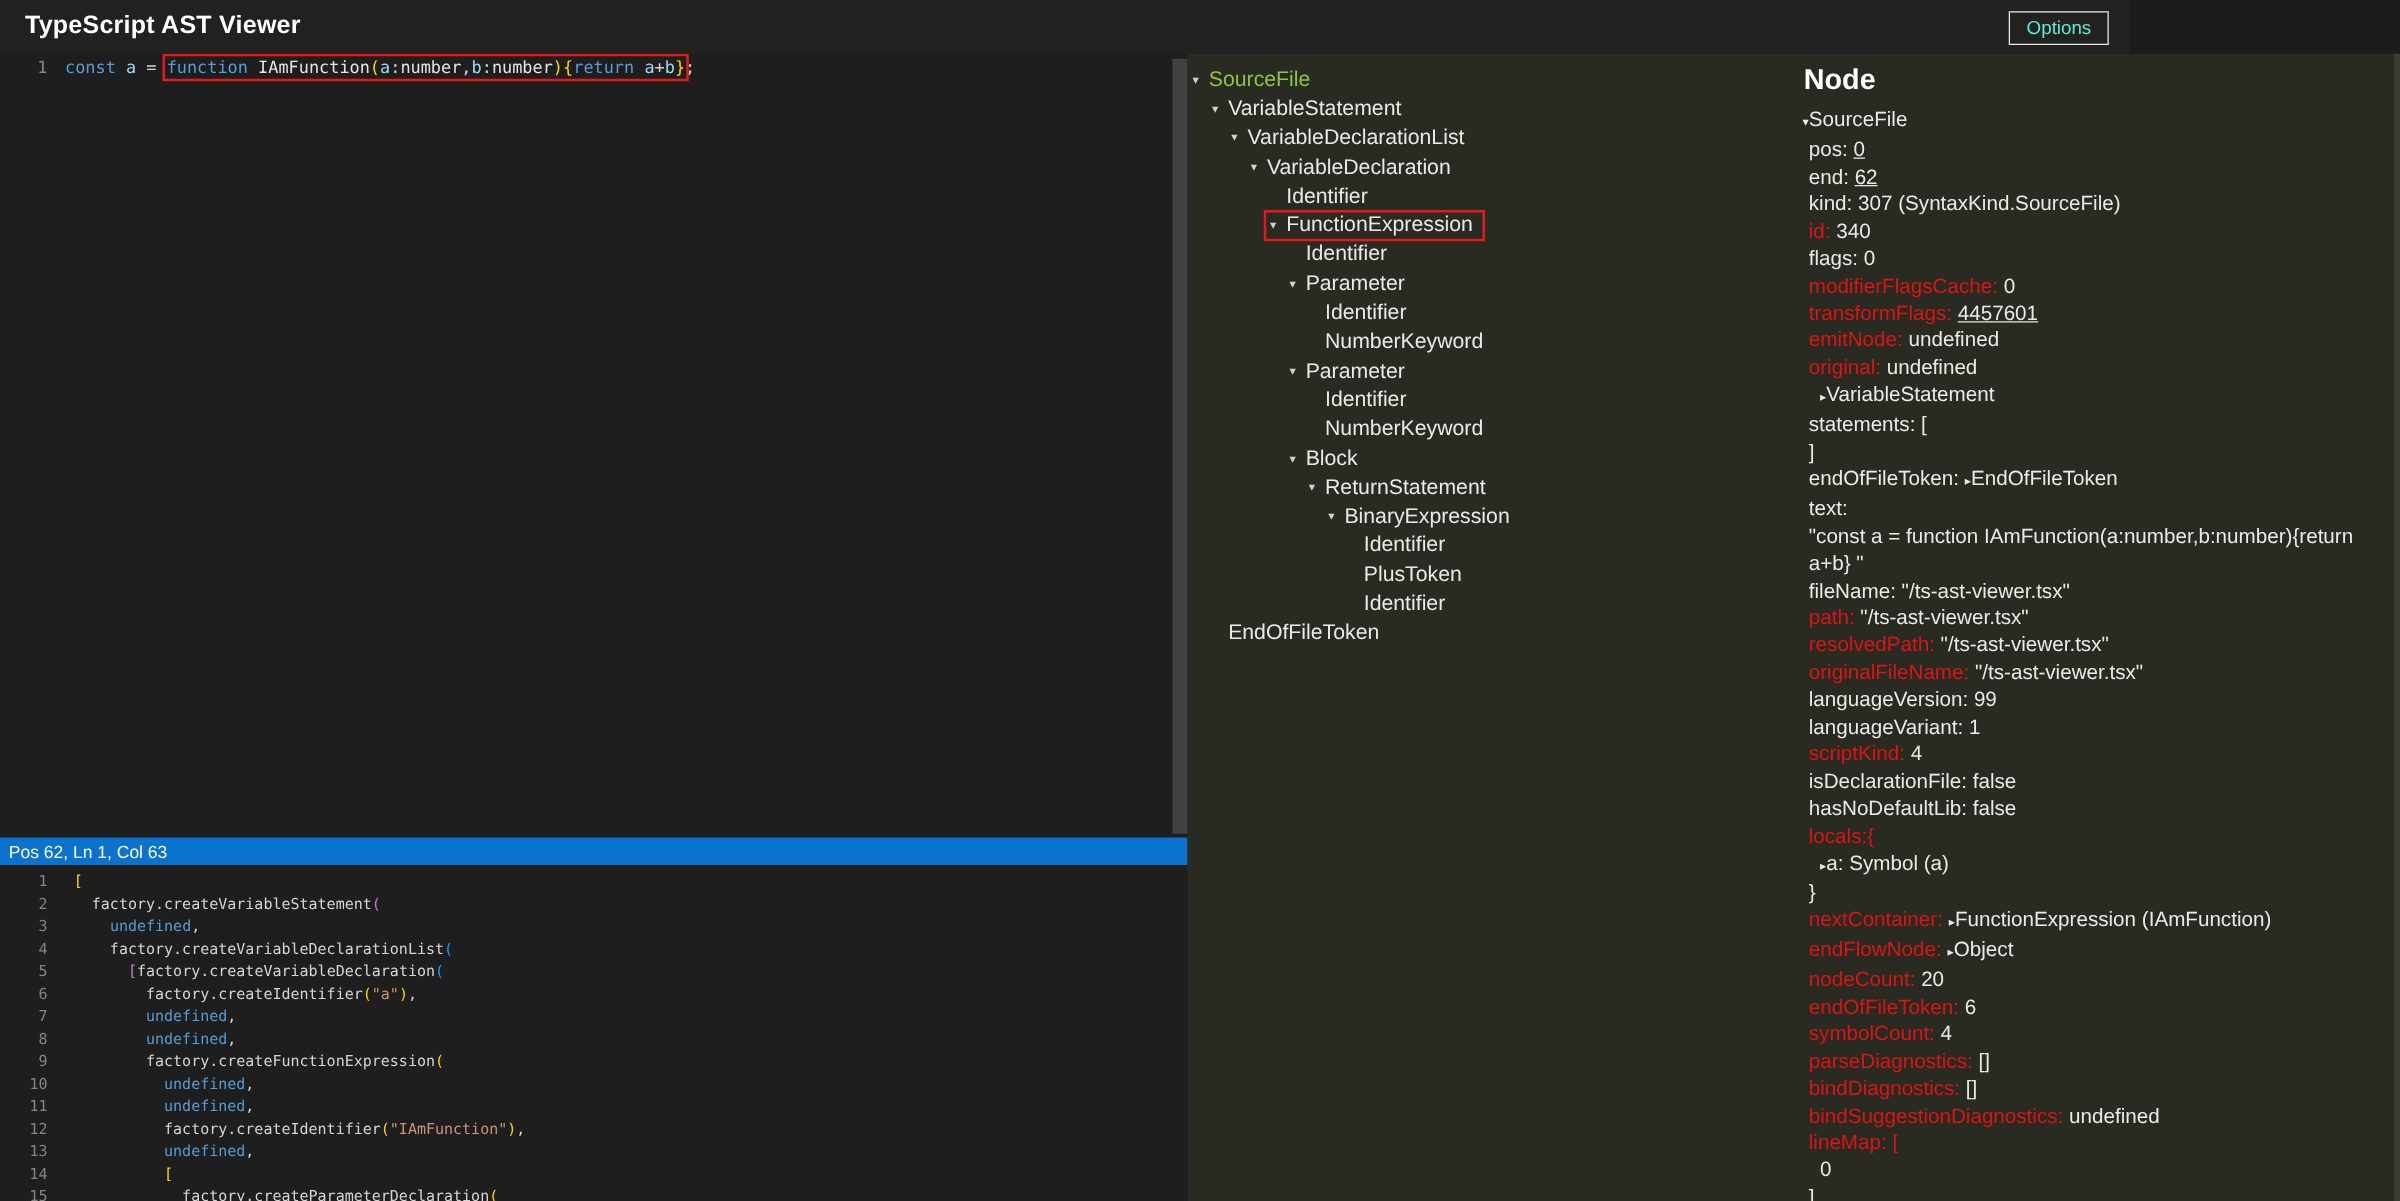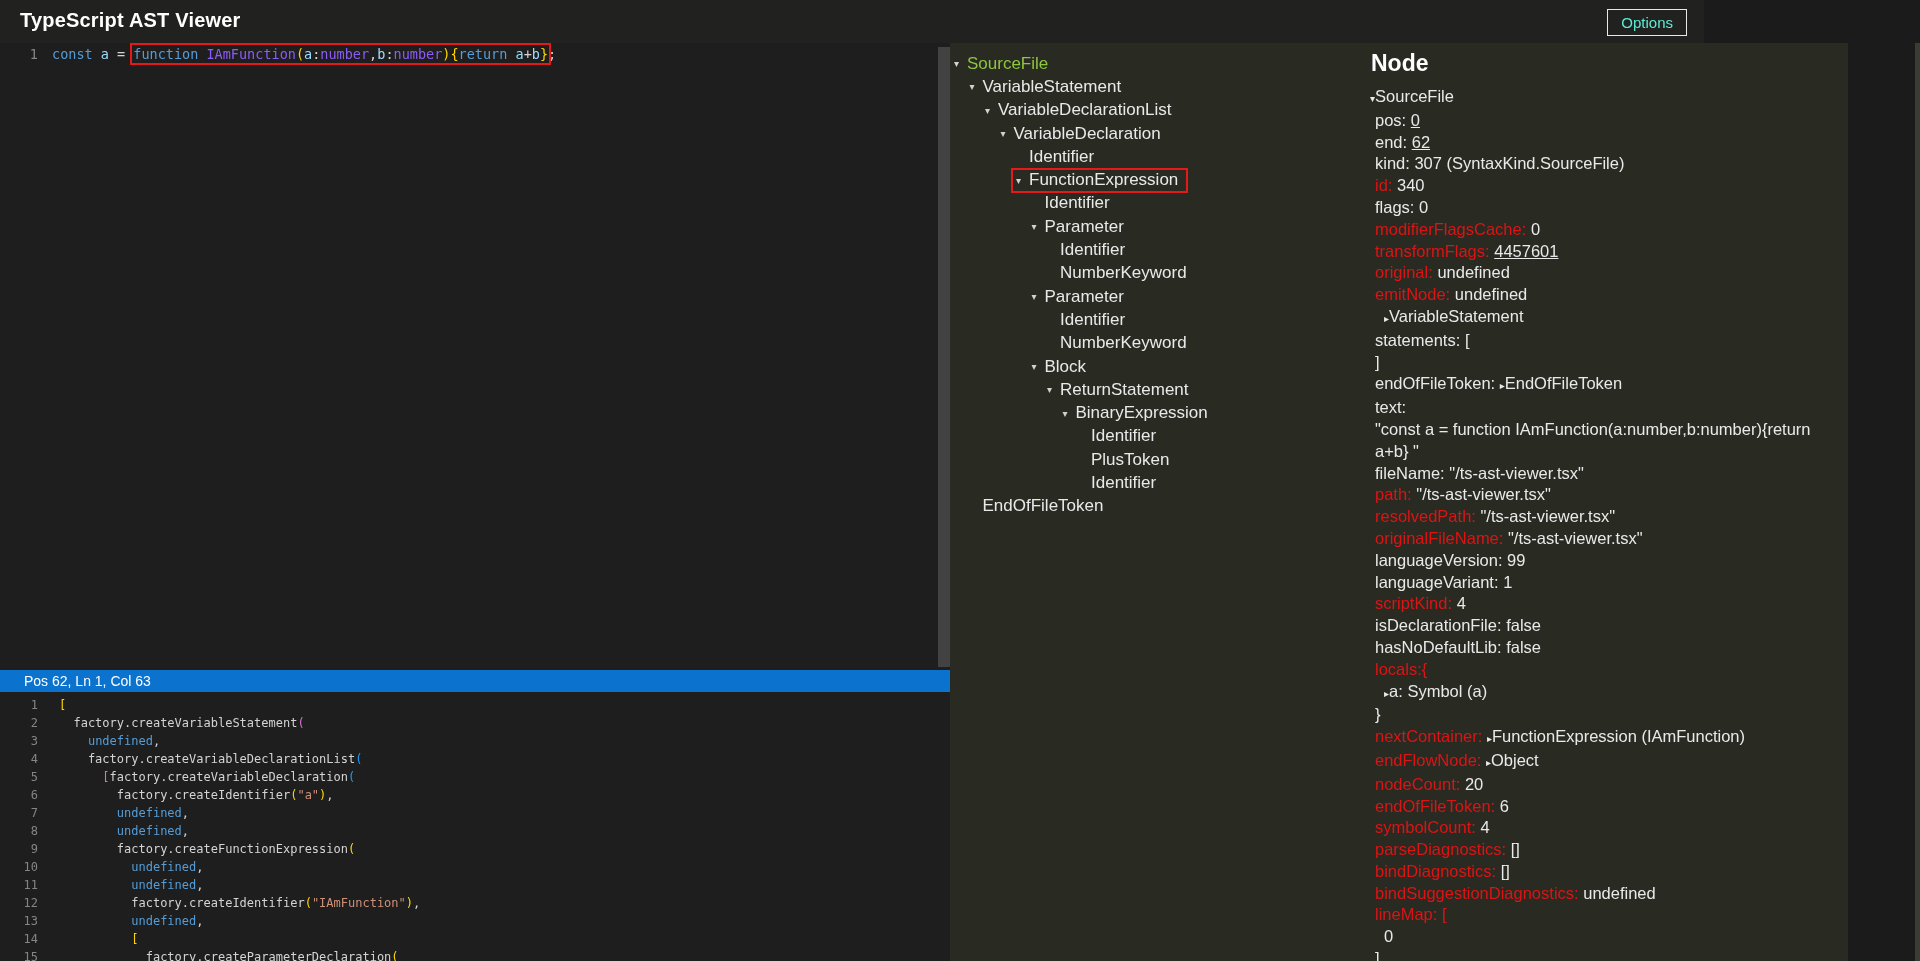--- a/index.html
+++ b/index.html
@@ -19,41 +19,41 @@
   .editor-top .code-line { font-size:13.5px; line-height:19px; padding-top:2px; }
   .editor-bottom .code-line { font-size:12px; line-height:18px; }
   .gutter { display:inline-block; width:38px; text-align:right; color:#858585; flex:0 0 38px; }
   .editor-top .code-text { padding-left:14px; }
   .editor-bottom .code-text { padding-left:21px; }
   .boxed-code { outline:2px solid #e41919; outline-offset:1px; }
   .vscrollbar { position:absolute; left:938px; top:47px; width:12px; height:620px; background:#424242; }
 
   .tok-k { color:#569cd6; }  
   .tok-v { color:#9cdcfe; }  
-  .tok-t { color:#8b5cf6; }  
+  .tok-t { color:#e5e5e5; }  
   .tok-d { color:#d4d4d4; }  
   .tok-s { color:#ce9178; }  
   .tok-g { color:#ffd700; }  
   .tok-o { color:#da70d6; }  
   .tok-b { color:#179fff; }  
 
   
   .status-bar { position:absolute; left:0; top:670px; width:950px; height:22px; background:#0b72ce; color:#ffffff;
-                font-size:14px; line-height:22px; padding-left:24px; }
+                font-size:14px; line-height:22px; padding-left:7px; }
 
   
   .tree-panel { position:absolute; left:950px; top:43px; width:490px; height:918px; background:#292a22; overflow:hidden; padding-top:9px; }
   .tree-row { height:23.3px; display:flex; align-items:center; font-size:17px; color:#e9e9e9; cursor:pointer; }
   .tree-arrow { width:13px; flex:0 0 13px; font-size:10px; color:#d2d2d2; text-align:left; }
   .tree-noarrow { width:13px; flex:0 0 13px; }
   .tree-green { color:#8dc63f; }
   .tree-box { display:inline-flex; align-items:center; border:2px solid #e41919; padding:0 8px 0 3px; margin-left:-5px; height:25px; }
 
   
-  .node-panel { position:absolute; left:1368px; top:43px; width:480px; height:918px; background:#292a22; overflow:hidden; }
+  .node-panel { position:absolute; left:1440px; top:43px; width:480px; height:918px; background:#292a22; overflow:hidden; }
   .node-heading { font-size:23px; font-weight:700; color:#ffffff; margin:7px 0 9px 3px; }
   .node-row { font-size:16.5px; line-height:21.8px; color:#e9e9e9; white-space:pre-wrap; }
   .ind0 { padding-left:2px; } .ind1 { padding-left:7px; } .ind2 { padding-left:16px; }
   .nk  { color:#e9e9e9; }
   .nrk { color:#dc1414;margin-top:17px; }
   .nv  { color:#e9e9e9; }
   .nl  { color:#e9e9e9; text-decoration:underline; cursor:pointer; }
   .na  { font-size:10px; color:#e9e9e9; }
   .right-scroll { position:absolute; right:0; top:43px; width:5px; height:918px; background:#3b3c34; }
 </style>
@@ -224,22 +224,22 @@
   <div class="node-heading">Node</div>
   <div id="node-rows">
       <div class="node-row ind0"><span class="na">▾</span><span class="nv">SourceFile</span></div>
       <div class="node-row ind1"><span class="nk">pos: </span><span class="nl">0</span></div>
       <div class="node-row ind1"><span class="nk">end: </span><span class="nl">62</span></div>
       <div class="node-row ind1"><span class="nk">kind: </span><span class="nv">307 (SyntaxKind.SourceFile)</span></div>
       <div class="node-row ind1"><span class="nrk">id: </span><span class="nv">340</span></div>
       <div class="node-row ind1"><span class="nk">flags: </span><span class="nv">0</span></div>
       <div class="node-row ind1"><span class="nrk">modifierFlagsCache: </span><span class="nv">0</span></div>
       <div class="node-row ind1"><span class="nrk">transformFlags: </span><span class="nl">4457601</span></div>
+      <div class="node-row ind1"><span class="nrk">emitNode: </span><span class="nv">undefined</span></div>
       <div class="node-row ind1"><span class="nrk">original: </span><span class="nv">undefined</span></div>
-      <div class="node-row ind1"><span class="nrk">emitNode: </span><span class="nv">undefined</span></div>
       <div class="node-row ind2"><span class="na">▸</span><span class="nv">VariableStatement</span></div>
       <div class="node-row ind1"><span class="nk">statements: </span><span class="nv">[</span></div>
       <div class="node-row ind1"><span class="nv">]</span></div>
       <div class="node-row ind1"><span class="nk">endOfFileToken: </span><span class="na">▸</span><span class="nv">EndOfFileToken</span></div>
       <div class="node-row ind1"><span class="nk">text:</span></div>
       <div class="node-row ind1"><span class="nv">"const a = function IAmFunction(a:number,b:number){return a+b} "</span></div>
       <div class="node-row ind1"><span class="nk">fileName: </span><span class="nv">"/ts-ast-viewer.tsx"</span></div>
       <div class="node-row ind1"><span class="nrk">path: </span><span class="nv">"/ts-ast-viewer.tsx"</span></div>
       <div class="node-row ind1"><span class="nrk">resolvedPath: </span><span class="nv">"/ts-ast-viewer.tsx"</span></div>
       <div class="node-row ind1"><span class="nrk">originalFileName: </span><span class="nv">"/ts-ast-viewer.tsx"</span></div>

